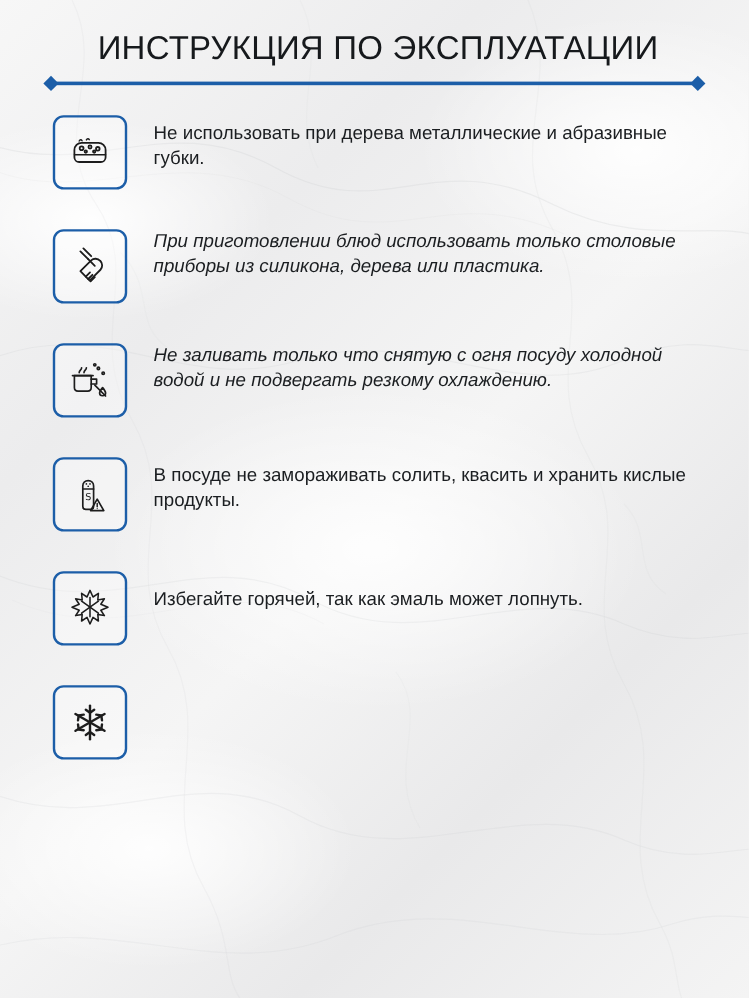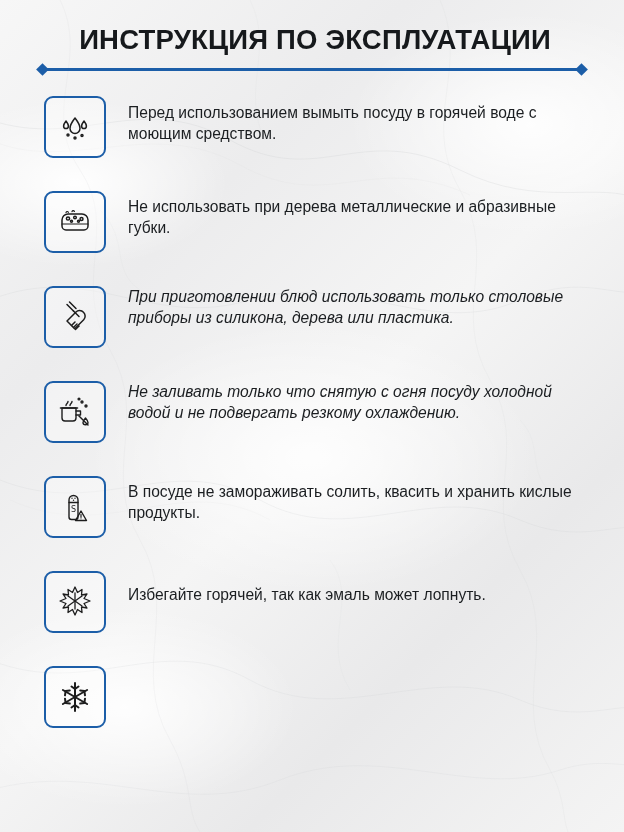--- a/index.html
+++ b/index.html
@@ -31,21 +31,21 @@
   }
   .header {
     position: absolute;
     top: 24px;
     left: 0;
     right: 0;
     text-align: center;
   }
   .title {
     font-size: 27.5px;
-    font-weight: bold;
+    font-weight: normal;
     letter-spacing: 0.2px;
     color: #16191c;
     margin: 0 0 9px 6px;
     white-space: nowrap;
     text-align: center;
   }
   .rule-wrap {
     display: flex;
     align-items: center;
     justify-content: center;
@@ -129,35 +129,20 @@
     <h1 class="title">ИНСТРУКЦИЯ ПО ЭКСПЛУАТАЦИИ</h1>
     <div class="rule-wrap">
       <span class="rule-dot"></span>
       <span class="rule-line"></span>
       <span class="rule-dot"></span>
     </div>
   </div>
 
   <div class="list">
 
-    <div class="row r1">
-      <div class="icon-box">
-        <span>
-          <svg width="36" height="36" viewBox="0 0 36 36" fill="none" stroke="#1d1d1d" stroke-width="1.5" stroke-linecap="round" stroke-linejoin="round">
-            <path d="M18 9 C18 9 13 15.5 13 19.2 C13 22.2 15.3 24.4 18 24.4 C20.7 24.4 23 22.2 23 19.2 C23 15.5 18 9 18 9 Z"></path>
-            <path d="M9 12 C9 12 6.6 15.2 6.6 17 C6.6 18.5 7.7 19.6 9 19.6 C10.3 19.6 11.4 18.5 11.4 17 C11.4 15.2 9 12 9 12 Z"></path>
-            <path d="M27 12 C27 12 24.6 15.2 24.6 17 C24.6 18.5 25.7 19.6 27 19.6 C28.3 19.6 29.4 18.5 29.4 17 C29.4 15.2 27 12 27 12 Z"></path>
-            <circle cx="11" cy="26" r="1"></circle>
-            <circle cx="25" cy="26.5" r="1"></circle>
-            <circle cx="18" cy="29" r="1"></circle>
-          </svg>
-        </span>
-      </div>
-      <div class="row-text">Перед использованием вымыть посуду в горячей воде с моющим средством.</div>
-    </div>
 
     <div class="row r2">
       <div class="icon-box">
         <span>
           <svg width="38" height="38" viewBox="0 0 38 38" fill="none" stroke="#1d1d1d" stroke-width="1.5" stroke-linecap="round" stroke-linejoin="round">
             <path d="M6 17 C6 13.7 8.7 11 12 11 L26 11 C29.3 11 32 13.7 32 17 L32 23 C32 25.2 30.2 27 28 27 L10 27 C7.8 27 6 25.2 6 23 Z"></path>
             <path d="M6 21 L32 21" stroke-width="1.2"></path>
             <circle cx="12" cy="15.5" r="1.6"></circle>
             <circle cx="19" cy="14.5" r="1.3"></circle>
             <circle cx="25.5" cy="16" r="1.5"></circle>

